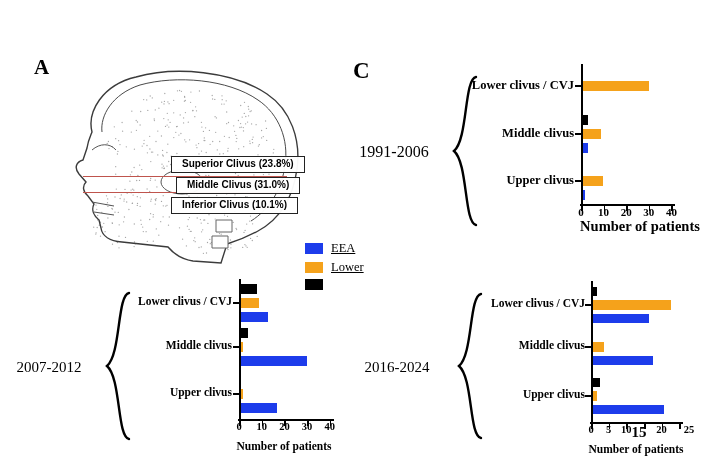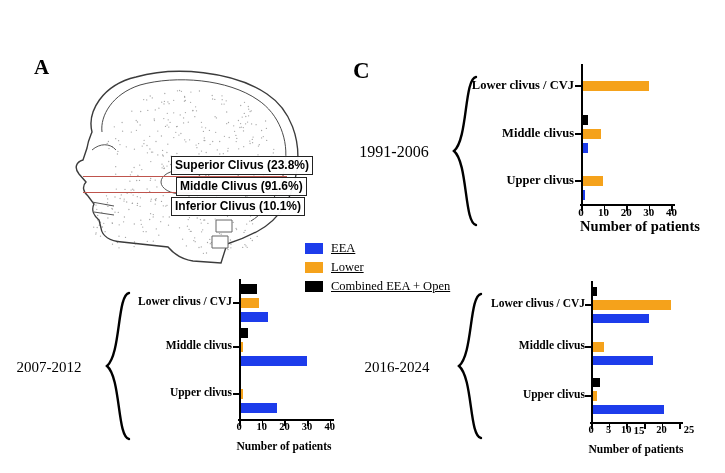--- a/index.html
+++ b/index.html
@@ -1,22 +1,22 @@
 <!DOCTYPE html>
 <html><head>
 <meta charset="utf-8">
 <style>
   html,body{margin:0;padding:0;background:#fff;}
   .page{position:relative;width:725px;height:473px;background:#ffffff;overflow:hidden;
         font-family:"Liberation Serif",serif;color:#000;}
   .abs{position:absolute;}
   .panel-letter{font-weight:bold;font-size:21px;font-family:"Liberation Serif",serif;}
   .clivus-box{position:absolute;background:rgba(255,255,255,.96);border:1px solid #222;
-              font-family:"Liberation Sans",sans-serif;font-weight:bold;font-size:12px;
-              line-height:1.25;padding:1px 3px;white-space:nowrap;z-index:6;}
+              font-family:"Liberation Sans",sans-serif;font-weight:bold;font-size:10px;
+              line-height:1.25;padding:1px 10px;white-space:nowrap;z-index:6;}
   .guide-line{position:absolute;height:1.3px;background:#bf544d;z-index:5;}
   .legend-row{position:absolute;display:flex;align-items:center;gap:8px;}
   .swatch{display:inline-block;width:18px;height:11px;}
   .legend-label{font-size:12.5px;white-space:nowrap;text-decoration:underline;}
   .axis-v,.axis-h,.xtick,.cattick{position:absolute;background:#000;}
   .bar{position:absolute;z-index:3;}
   .ticklabel{position:absolute;font-weight:bold;text-align:center;white-space:nowrap;}
   .catlabel{position:absolute;font-weight:bold;text-align:right;white-space:nowrap;}
   .xlabel{position:absolute;font-weight:bold;text-align:center;white-space:nowrap;}
   .period{position:absolute;white-space:nowrap;transform:translate(-50%,-50%);}
@@ -506,35 +506,34 @@
       <path d="M22,80 C30,73 40,73 46,80" fill="none" stroke="#555" stroke-width="1"></path>
       <path d="M22,132 L44,136 M24,142 L44,145" fill="none" stroke="#555" stroke-width="1"></path>
       <path d="M146,150 h16 v12 h-16 z M142,166 h16 v12 h-16 z" fill="#ffffff" stroke="#666" stroke-width="1"></path>
     </svg>
   </div>
 
   <div class="guide-line" style="left:83px;top:176px;width:204px;"></div>
   <div class="guide-line" style="left:83px;top:192px;width:204px;"></div>
 
   <div class="clivus-box" style="left:171px;top:156px;">Superior Clivus (23.8%)</div>
-  <div class="clivus-box" style="left:176px;top:177px;">Middle Clivus (91.6%)</div>
+  <div class="clivus-box" style="left:176px;top:177px;">Middle Clivus (31.0%)</div>
   <div class="clivus-box" style="left:171px;top:197px;">Inferior Clivus (10.1%)</div>
 
   <div>
     <div class="legend-row" style="left:305px;top:241px;">
       <span class="swatch" style="background: rgb(29, 60, 235);"></span>
       <span class="legend-label">EEA</span>
     </div>
     <div class="legend-row" style="left:305px;top:260px;">
       <span class="swatch" style="background: rgb(245, 162, 27);"></span>
       <span class="legend-label">Lower</span>
     </div>
     <div class="legend-row" style="left:305px;top:279px;">
       <span class="swatch" style="background: rgb(0, 0, 0);"></span>
-      <span class="legend-label">Combined EEA + Open</span>
     </div>
   </div>
 
   <div id="charts">
       <div class="axis-v" style="left: 581px; top: 64px; width: 2px; height: 142px;"></div>
       <div class="axis-h" style="left: 580px; top: 204px; width: 95.4px; height: 2px;"></div>
       <div class="xtick" style="left: 581px; top: 206px; width: 1.6px; height: 5px;"></div>
       <div class="ticklabel" style="left: 566px; top: 206px; width: 30px; font-size: 11px;">0</div>
       <div class="xtick" style="left: 603.6px; top: 206px; width: 1.6px; height: 5px;"></div>
       <div class="ticklabel" style="left: 588.6px; top: 206px; width: 30px; font-size: 11px;">10</div>
@@ -598,21 +597,21 @@
       <div class="period" style="left: 49px; top: 367px; font-size: 15px;">2007-2012</div>
       <div class="axis-v" style="left: 591px; top: 281px; width: 2px; height: 143px;"></div>
       <div class="axis-h" style="left: 590px; top: 422px; width: 93.25px; height: 2px;"></div>
       <div class="xtick" style="left: 591px; top: 424px; width: 1.6px; height: 5px;"></div>
       <div class="ticklabel" style="left: 576px; top: 424px; width: 30px; font-size: 10.5px;">0</div>
       <div class="xtick" style="left: 608.65px; top: 424px; width: 1.6px; height: 5px;"></div>
       <div class="ticklabel" style="left: 593.65px; top: 424px; width: 30px; font-size: 10.5px;">5</div>
       <div class="xtick" style="left: 626.3px; top: 424px; width: 1.6px; height: 5px;"></div>
       <div class="ticklabel" style="left: 611.3px; top: 424px; width: 30px; font-size: 10.5px;">10</div>
       <div class="xtick" style="left: 643.95px; top: 424px; width: 1.6px; height: 5px;"></div>
-      <div class="ticklabel" style="left: 628.95px; top: 424px; width: 20px; font-size: 11px;">15</div>
+      <div class="ticklabel" style="left: 628.95px; top: 424px; width: 20px; font-size: 15px;">15</div>
       <div class="xtick" style="left: 661.6px; top: 424px; width: 1.6px; height: 5px;"></div>
       <div class="ticklabel" style="left: 646.6px; top: 424px; width: 30px; font-size: 10.5px;">20</div>
       <div class="xtick" style="left: 679.25px; top: 424px; width: 1.6px; height: 5px;"></div>
       <div class="ticklabel" style="left: 664.25px; top: 424px; width: 30px; font-size: 10.5px; text-align: right;">25</div>
       <div class="xlabel" style="left: 546px; top: 443px; width: 180px; font-size: 11.5px;">Number of patients</div>
       <div class="cattick" style="left: 585px; top: 304.2px; width: 6px; height: 1.6px;"></div>
       <div class="catlabel" style="left: 445px; top: 297px; width: 140px; font-size: 11.5px;">Lower clivus / CVJ</div>
       <div class="cattick" style="left: 585px; top: 346.2px; width: 6px; height: 1.6px;"></div>
       <div class="catlabel" style="left: 445px; top: 339px; width: 140px; font-size: 11.5px;">Middle clivus</div>
       <div class="cattick" style="left: 585px; top: 395.2px; width: 6px; height: 1.6px;"></div>

